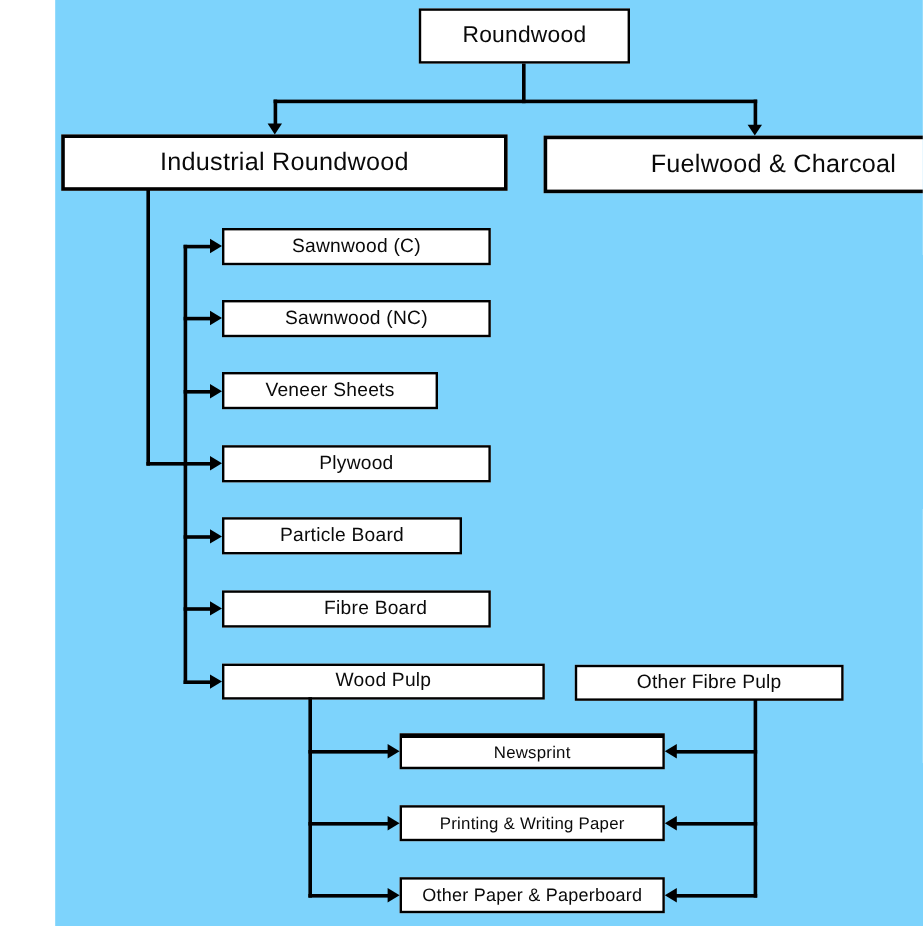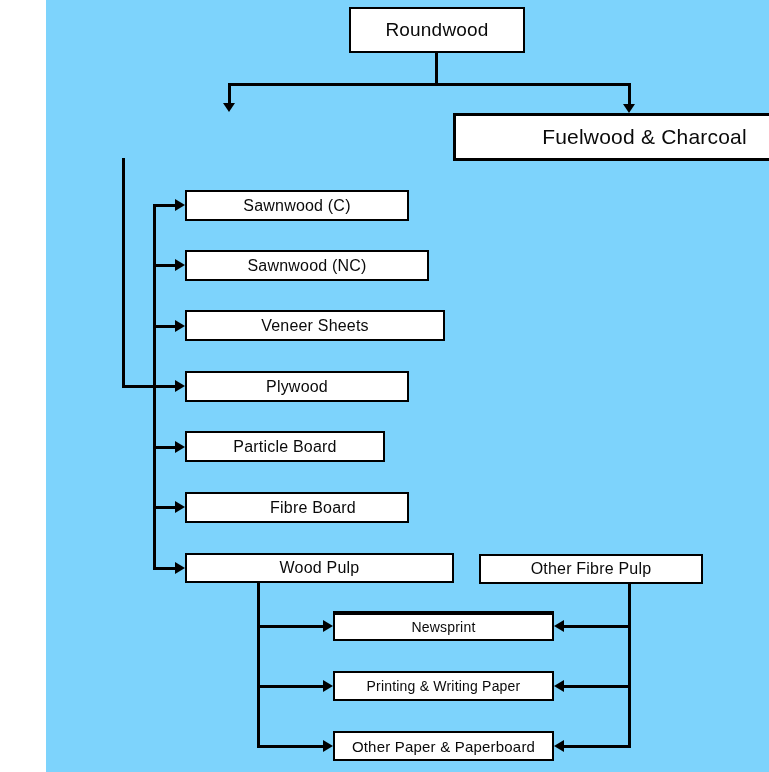--- a/index.html
+++ b/index.html
@@ -60,34 +60,37 @@
 </style>
 </head>
 <body>
 
 <div id="canvas">
 
   <div class="box lvl1" style="left:303px; top:7px; width:176px; height:46px;">
     <span>Roundwood</span>
   </div>
 
+  <div class="box lvl2" style="left:5px; top:112px; width:372px; height:47px;">
+    <span>Industrial Roundwood</span>
+  </div>
 
   <div class="box lvl2" style="left:407px; top:113px; width:355px; height:48px;padding-left:28px;">
     <span>Fuelwood &amp; Charcoal</span>
   </div>
 
   <div class="box lvl3" style="left:139px; top:190px; width:224px; height:31px;">
     <span>Sawnwood (C)</span>
   </div>
 
-  <div class="box lvl3" style="left:139px; top:250px; width:244px; height:31px;">
+  <div class="box lvl3" style="left:139px; top:250px; width:224px; height:31px;">
     <span>Sawnwood (NC)</span>
   </div>
 
-  <div class="box lvl3" style="left:139px; top:310px; width:260px; height:31px;">
+  <div class="box lvl3" style="left:139px; top:310px; width:180px; height:31px;">
     <span>Veneer Sheets</span>
   </div>
 
   <div class="box lvl3" style="left:139px; top:371px; width:224px; height:31px;">
     <span>Plywood</span>
   </div>
 
   <div class="box lvl3" style="left:139px; top:431px; width:200px; height:31px;">
     <span>Particle Board</span>
   </div>

